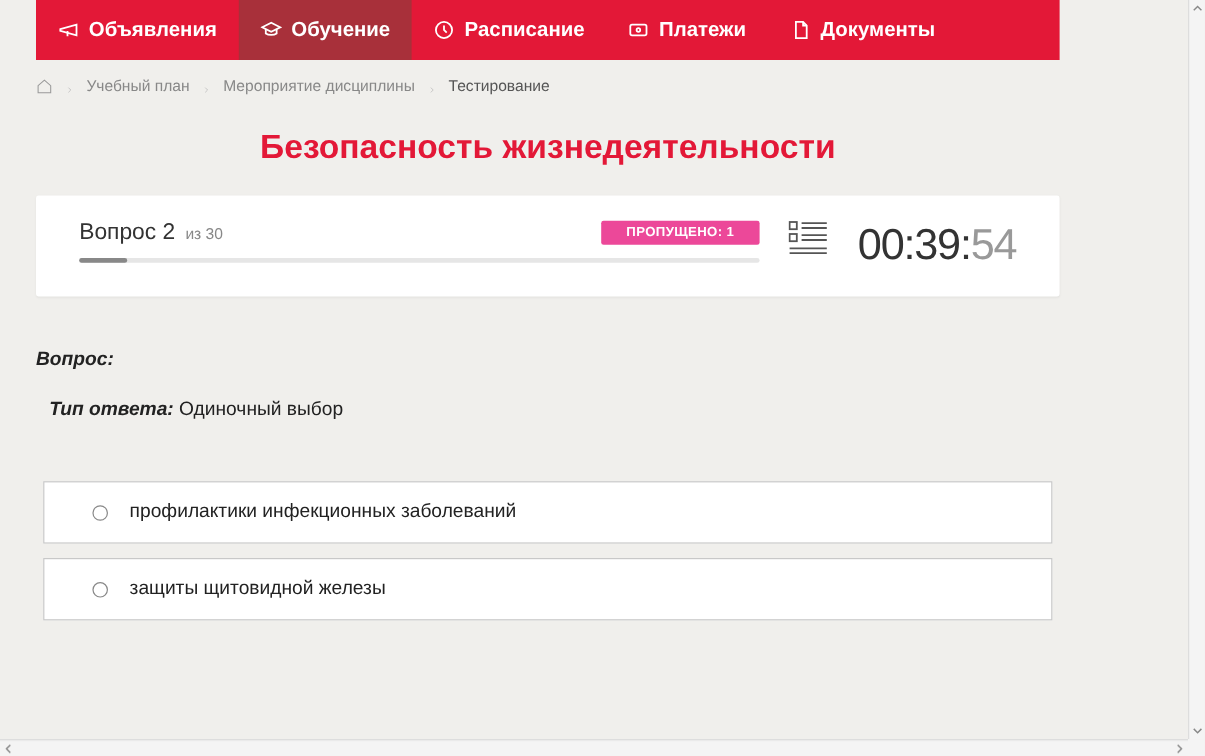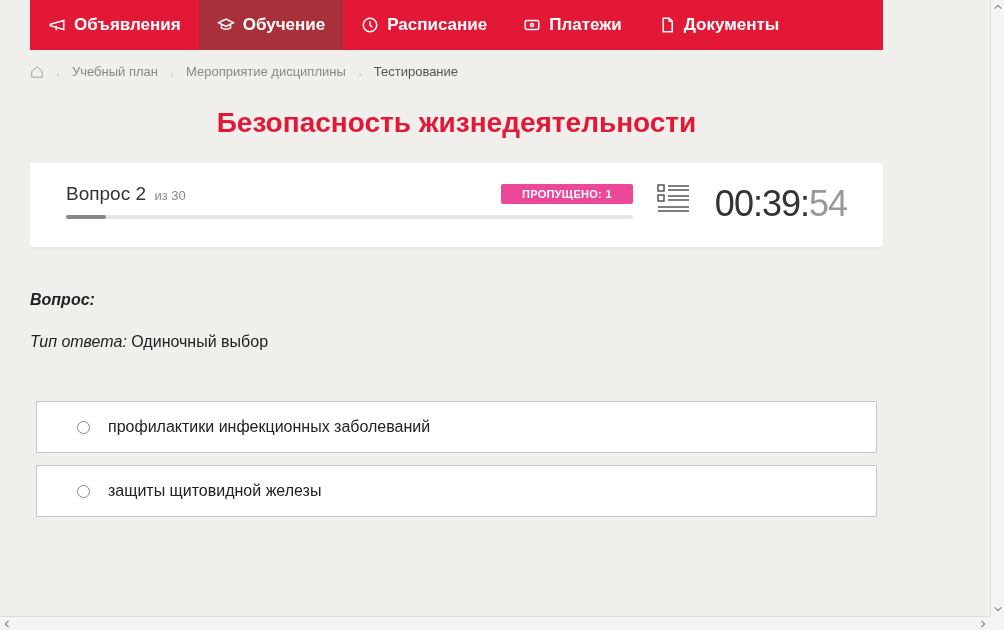--- a/index.html
+++ b/index.html
@@ -169,22 +169,23 @@
       color: #222;
       line-height: 1.55;
       margin-bottom: 36px;
     }
     .answer-type-row {
       font-size: 16px;
       color: #222;
       margin-bottom: 50px;
     }
     .answer-type-label {
-      font-weight: 400;
+      font-weight: 700;
       font-style: italic;
+      margin-left: 11px;
     }
     
     .options {
       display: flex;
       flex-direction: column;
       gap: 12px;
       padding: 0 6px;
     }
     .option {
       background: #fff;

